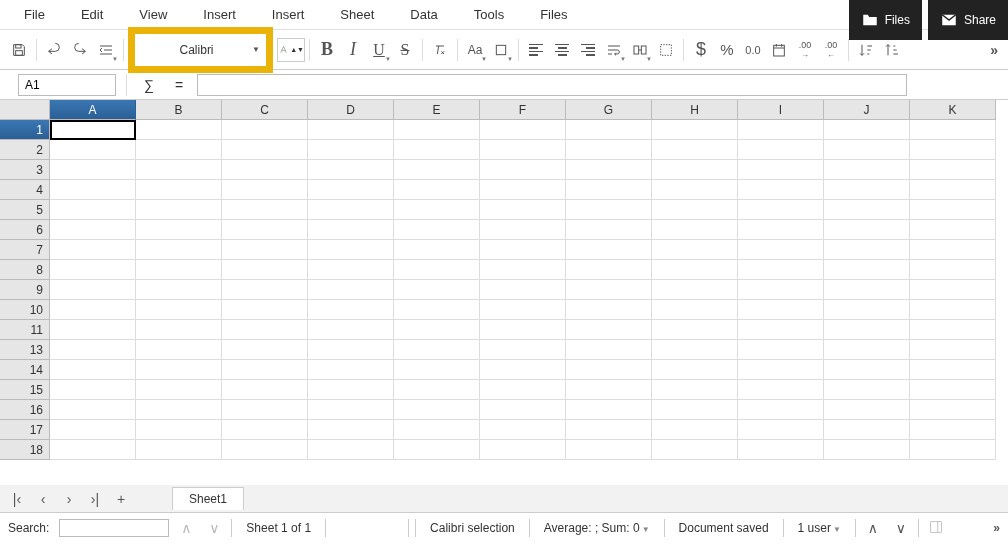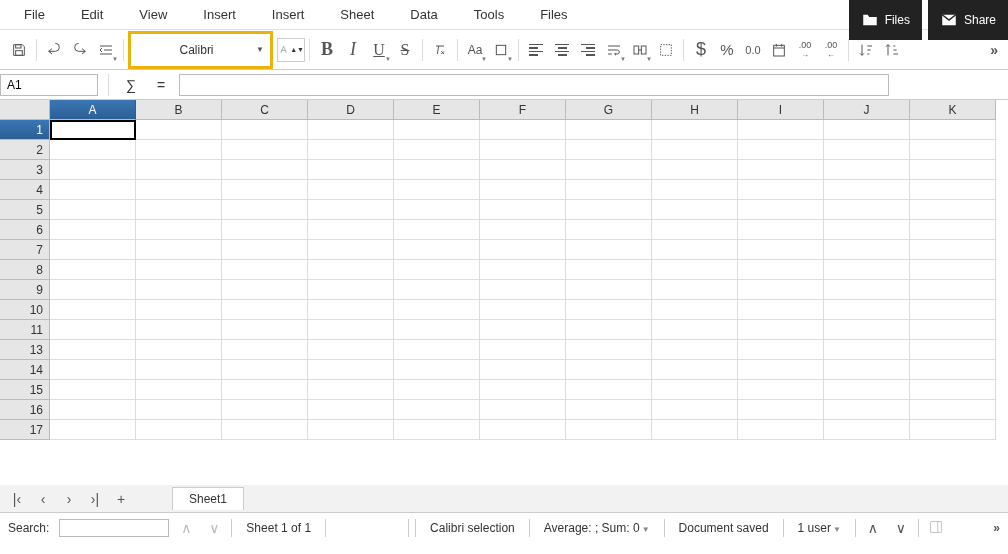--- a/index.html
+++ b/index.html
@@ -76,21 +76,21 @@
   .tbtn small.dd { font-size: 6px; position: absolute; right: 1px; bottom: 1px; color: #777;}
   .sep {
     width: 1px;
     height: 22px;
     background: #ddd;
     margin: 0 4px;
   }
   .font-select {
     width: 145px;
     height: 32px;
-    border: 3px solid #eab308;
+    border: 7px solid #eab308;
     display: flex;
     align-items: center;
     justify-content: space-between;
     padding: 16px 6px;
     font-size: 12px;
   }
   .font-select .arrow { font-size: 8px; color: #555; }
   .font-size-btn {
     width: 28px;
     height: 24px;
@@ -113,21 +113,21 @@
     color:#555;
     padding-right:4px;
     cursor:pointer;
   }
 
   
   .formula-row {
     display: flex;
     align-items: center;
     height: 30px;
-    padding: 3px 0;
+    padding: 3px 18px;
     gap: 6px;
     background: #fff;
     border-bottom: 1px solid #ccc;
   }
   .cell-ref {
     width: 98px;
     height: 22px;
     border: 1px solid #bbb;
     padding: 0 6px;
     font-size: 12px;
@@ -671,20 +671,34 @@
         <div class="cell"></div>
         <div class="cell"></div>
         <div class="cell"></div>
         <div class="cell"></div>
         <div class="cell"></div>
         <div class="cell"></div>
         <div class="cell"></div>
         <div class="cell"></div>
         <div class="cell"></div>
       </div>
+      <div class="row">
+        <div class="row-head">18</div>
+        <div class="cell"></div>
+        <div class="cell"></div>
+        <div class="cell"></div>
+        <div class="cell"></div>
+        <div class="cell"></div>
+        <div class="cell"></div>
+        <div class="cell"></div>
+        <div class="cell"></div>
+        <div class="cell"></div>
+        <div class="cell"></div>
+        <div class="cell"></div>
+      </div>
     </div>
 </div>
 
 <div class="tabbar">
   <div class="tab-nav">|‹</div>
   <div class="tab-nav">‹</div>
   <div class="tab-nav">›</div>
   <div class="tab-nav">›|</div>
   <div class="tab-nav">+</div>
   <div class="sheet-tab">Sheet1</div>

